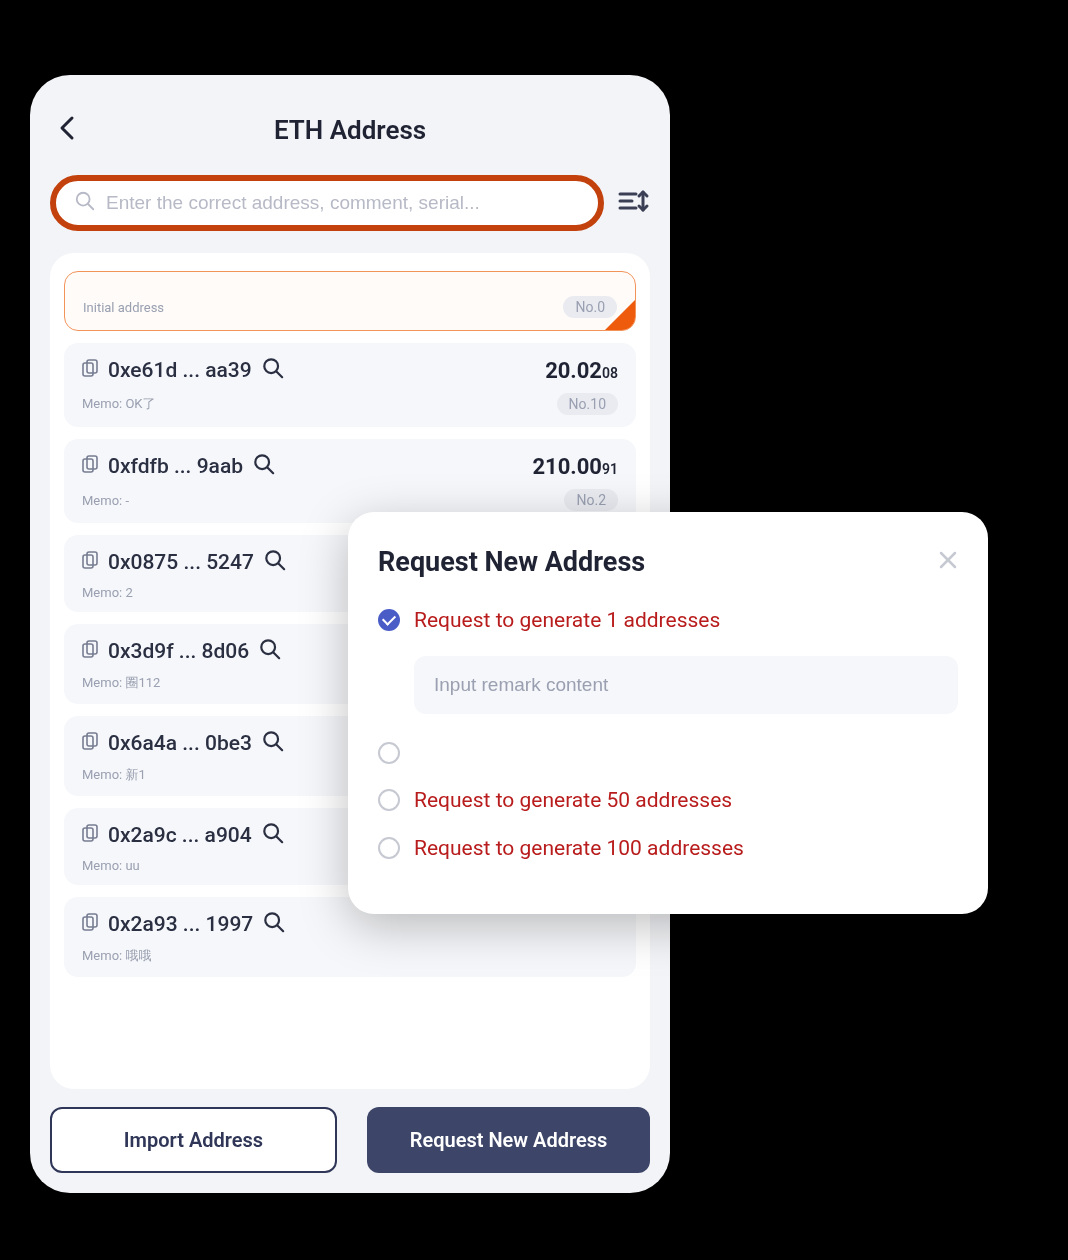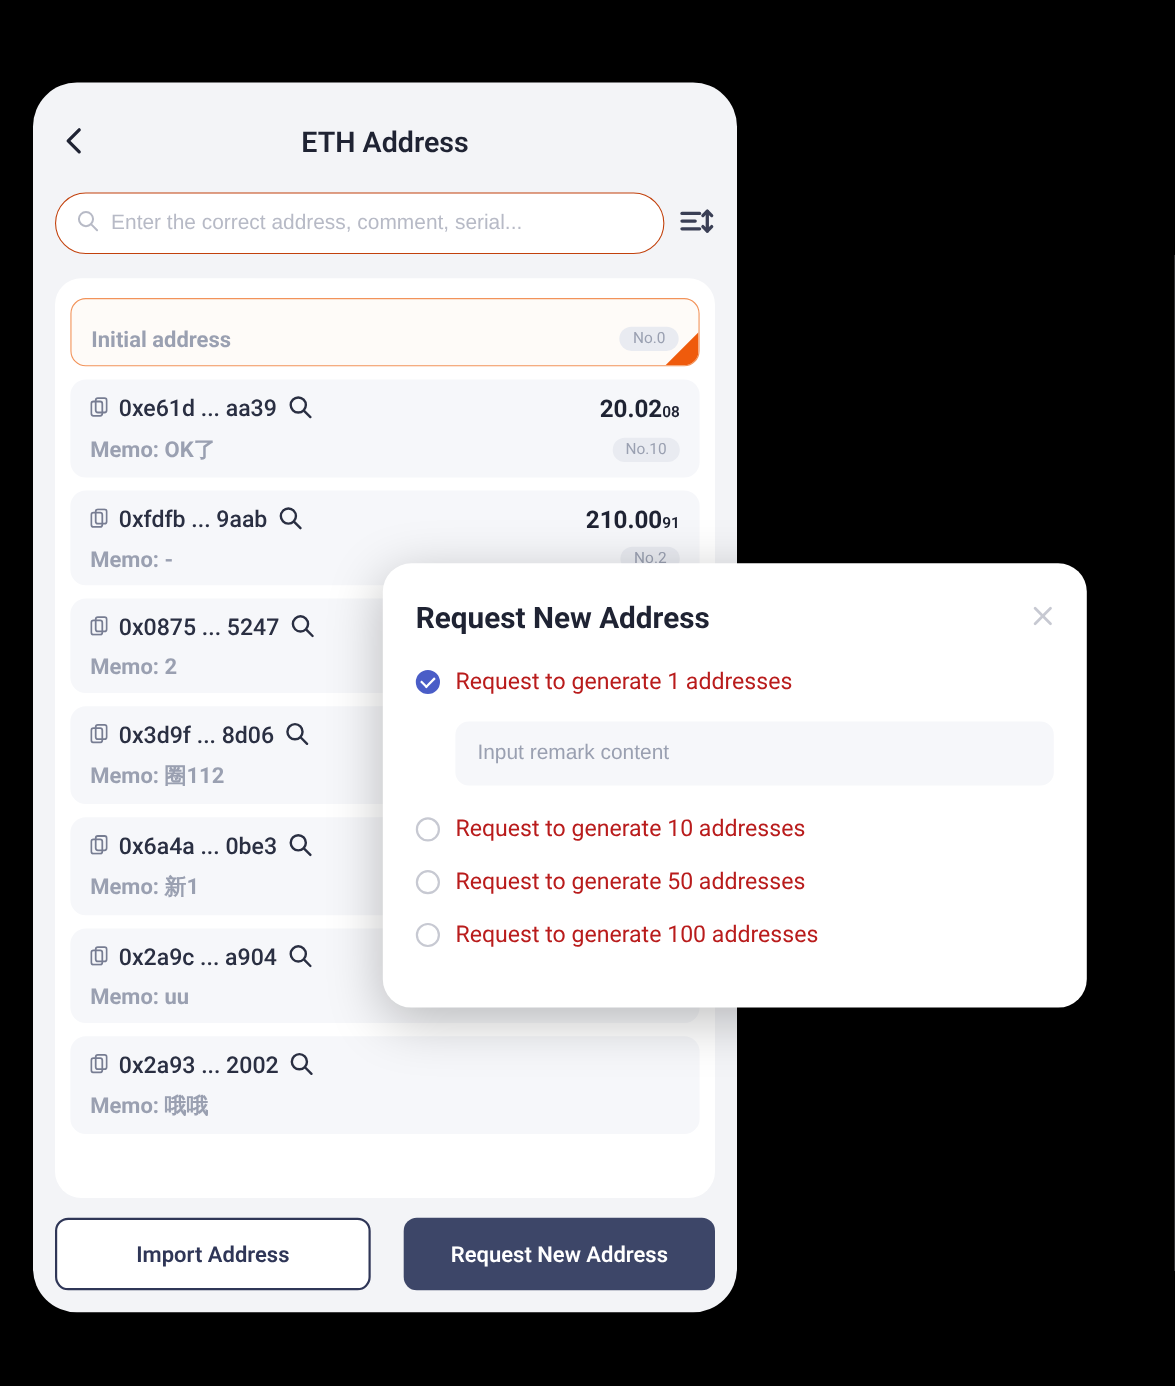--- a/index.html
+++ b/index.html
@@ -50,21 +50,21 @@
     display: flex;
     align-items: center;
     gap: 14px;
     margin-bottom: 22px;
   }
   .search-box {
     flex: 1;
     display: flex;
     align-items: center;
     background: #fff;
-    border: 1px solid #c2410c;
+    border: 6px solid #c2410c;
     border-radius: 30px;
     padding: 12px 18px;
     height: 56px;
   }
   .search-icon { color: #b7bac6; margin-right: 10px; }
   .search-input {
     flex: 1;
     border: none;
     outline: none;
     font-size: 19px;
@@ -130,23 +130,22 @@
     font-weight: 600;
     color: #1f2333;
   }
   .addr-row2 {
     display: flex;
     align-items: center;
     justify-content: space-between;
     margin-top: 10px;
   }
   .memo {
-    font-size: 20px;
+    font-size: 13px;
     color: #9aa0b1;
-    font-weight: bold;
   }
   .no-badge {
     background: #e9ebf1;
     color: #9aa0b1;
     font-size: 14px;
     padding: 3px 12px;
     border-radius: 11px;
   }
   .bottom-buttons {
     display: flex;
@@ -407,21 +406,21 @@
 
     </div>
       </div>
       <div class="addr-card">
     <div class="addr-row1">
       <div class="addr-left">
         <span class="copy-icon"><svg width="16" height="18" viewBox="0 0 16 18">
                 <rect x="1" y="4" width="10" height="13" rx="2" fill="none" stroke="currentColor" stroke-width="1.6"></rect>
                 <rect x="5" y="1" width="10" height="13" rx="2" fill="none" stroke="currentColor" stroke-width="1.6"></rect>
               </svg></span>
-        <span class="addr-text">0x2a93 ... 2002</span>
+        <span class="addr-text">0x2a93 ... 1997</span>
         <span class="mag-icon"><svg width="22" height="22" viewBox="0 0 24 24">
                 <circle cx="10" cy="10" r="7.5" fill="none" stroke="currentColor" stroke-width="2.4"></circle>
                 <line x1="16" y1="16" x2="22" y2="22" stroke="currentColor" stroke-width="2.4" stroke-linecap="round"></line>
               </svg></span>
       </div>
 
     </div>
     <div class="addr-row2">
       <span class="memo">Memo: 哦哦</span>
 
@@ -443,21 +442,20 @@
         <line x1="3" y1="3" x2="17" y2="17" stroke="currentColor" stroke-width="2.5" stroke-linecap="round"></line>
         <line x1="17" y1="3" x2="3" y2="17" stroke="currentColor" stroke-width="2.5" stroke-linecap="round"></line>
       </svg>
     </span>
   </div>
   <div id="modal-options"><div class="option-row">
     <span class="radio checked"></span>
     <span class="option-label">Request to generate 1 addresses</span>
       </div><input class="remark-input" placeholder="Input remark content" style=""><div class="option-row">
     <span class="radio "></span>
-    <span class="option-label">Request to generate 10 addresses</span>
       </div><div class="option-row">
     <span class="radio "></span>
     <span class="option-label">Request to generate 50 addresses</span>
       </div><div class="option-row">
     <span class="radio "></span>
     <span class="option-label">Request to generate 100 addresses</span>
       </div></div>
 </div>
 
 </body></html>

